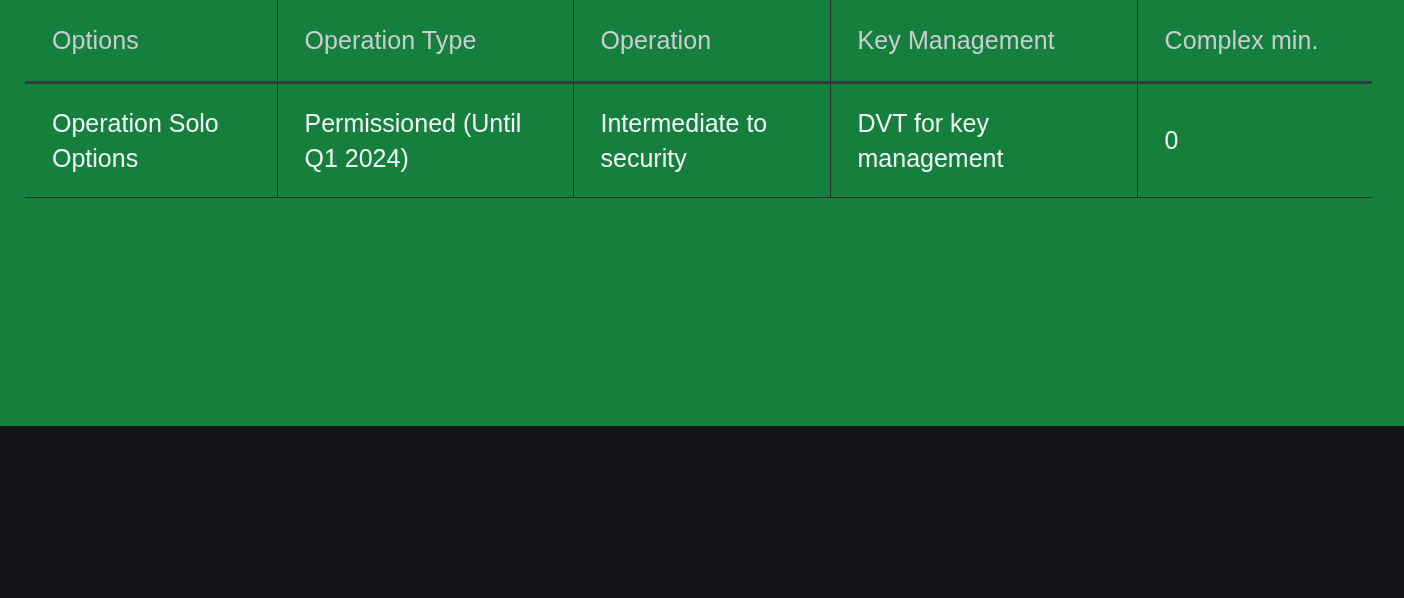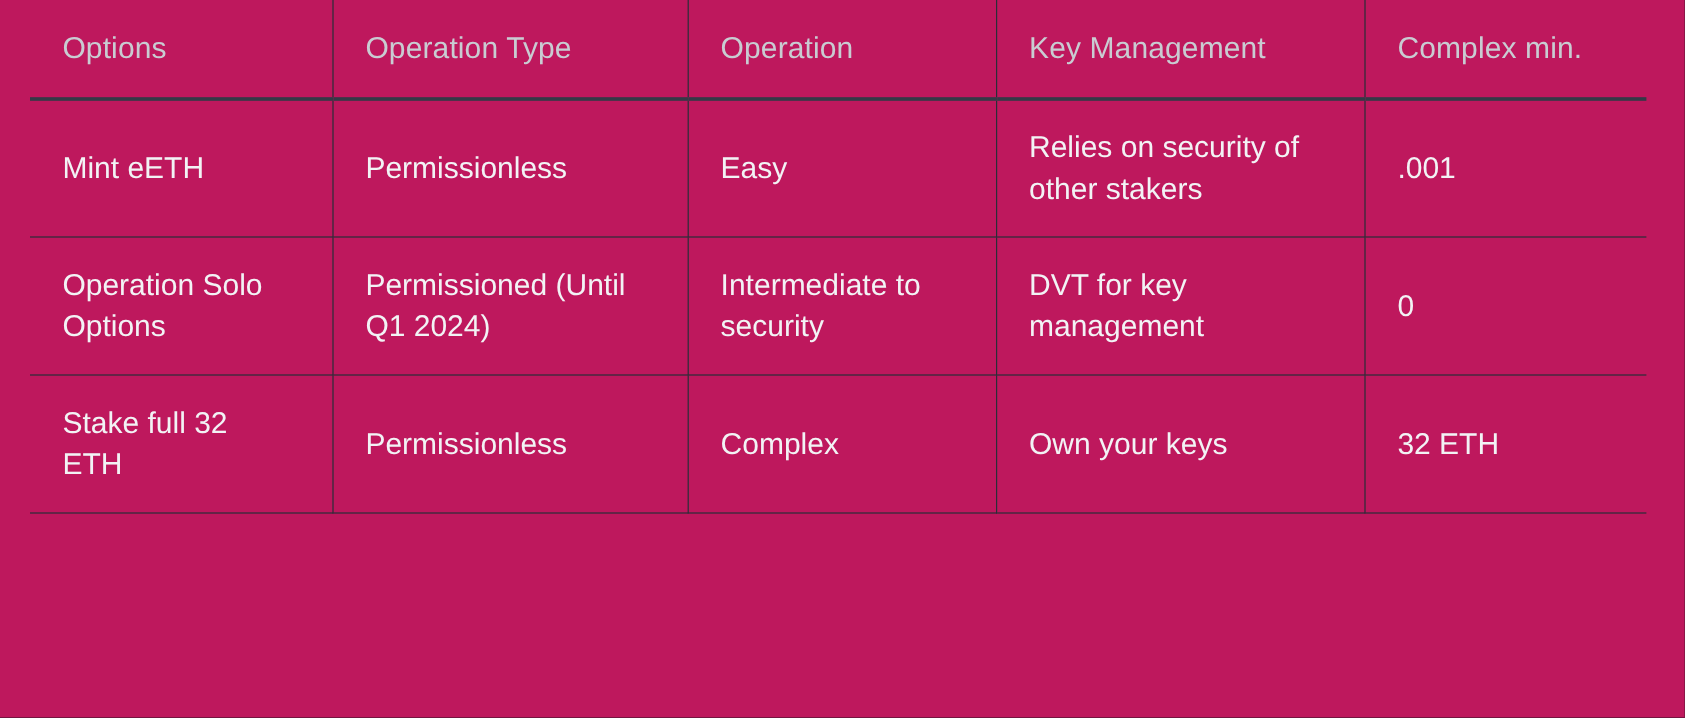--- a/index.html
+++ b/index.html
@@ -10,22 +10,22 @@
     width: 1404px;
     height: 598px;
     background: #121419;
     font-family: "Liberation Sans", sans-serif;
     overflow: hidden;
   }
 
   .table-wrap {
     position: relative;
     width: 1404px;
-    height: 598px;
-    background: #be185d;
+    height: 426px;
+    background: #15803d;
     box-sizing: border-box;
   }
 
   table.compare {
     border-collapse: collapse;
     table-layout: fixed;
     width: 1347px;
     margin-left: 25px;
     margin-top: 0;
   }
@@ -111,64 +111,30 @@
           <span class="cell-text">Key Management</span>
         </th>
         <th>
           <span class="cell-text">Complex min.</span>
         </th>
       </tr>
     </thead>
     <tbody>
       <tr>
         <td>
-          <span class="cell-text w-opt">Mint eETH</span>
-        </td>
-        <td>
-          <span class="cell-text w-perm">Permissionless</span>
-        </td>
-        <td>
-          <span class="cell-text w-cplx">Easy</span>
-        </td>
-        <td>
-          <span class="cell-text w-key">Relies on security of other stakers</span>
-        </td>
-        <td>
-          <span class="cell-text">.001</span>
-        </td>
-      </tr>
-      <tr>
-        <td>
           <span class="cell-text w-opt">Operation Solo Options</span>
         </td>
         <td>
           <span class="cell-text w-perm">Permissioned (Until Q1 2024)</span>
         </td>
         <td>
           <span class="cell-text w-cplx">Intermediate to security</span>
         </td>
         <td>
           <span class="cell-text w-key">DVT for key management</span>
         </td>
         <td>
           <span class="cell-text">0</span>
         </td>
       </tr>
-      <tr>
-        <td>
-          <span class="cell-text w-opt">Stake full 32 ETH</span>
-        </td>
-        <td>
-          <span class="cell-text w-perm">Permissionless</span>
-        </td>
-        <td>
-          <span class="cell-text w-cplx">Complex</span>
-        </td>
-        <td>
-          <span class="cell-text w-key">Own your keys</span>
-        </td>
-        <td>
-          <span class="cell-text">32 ETH</span>
-        </td>
-      </tr>
     </tbody>
   </table>
 </div>
 
 </body></html>

